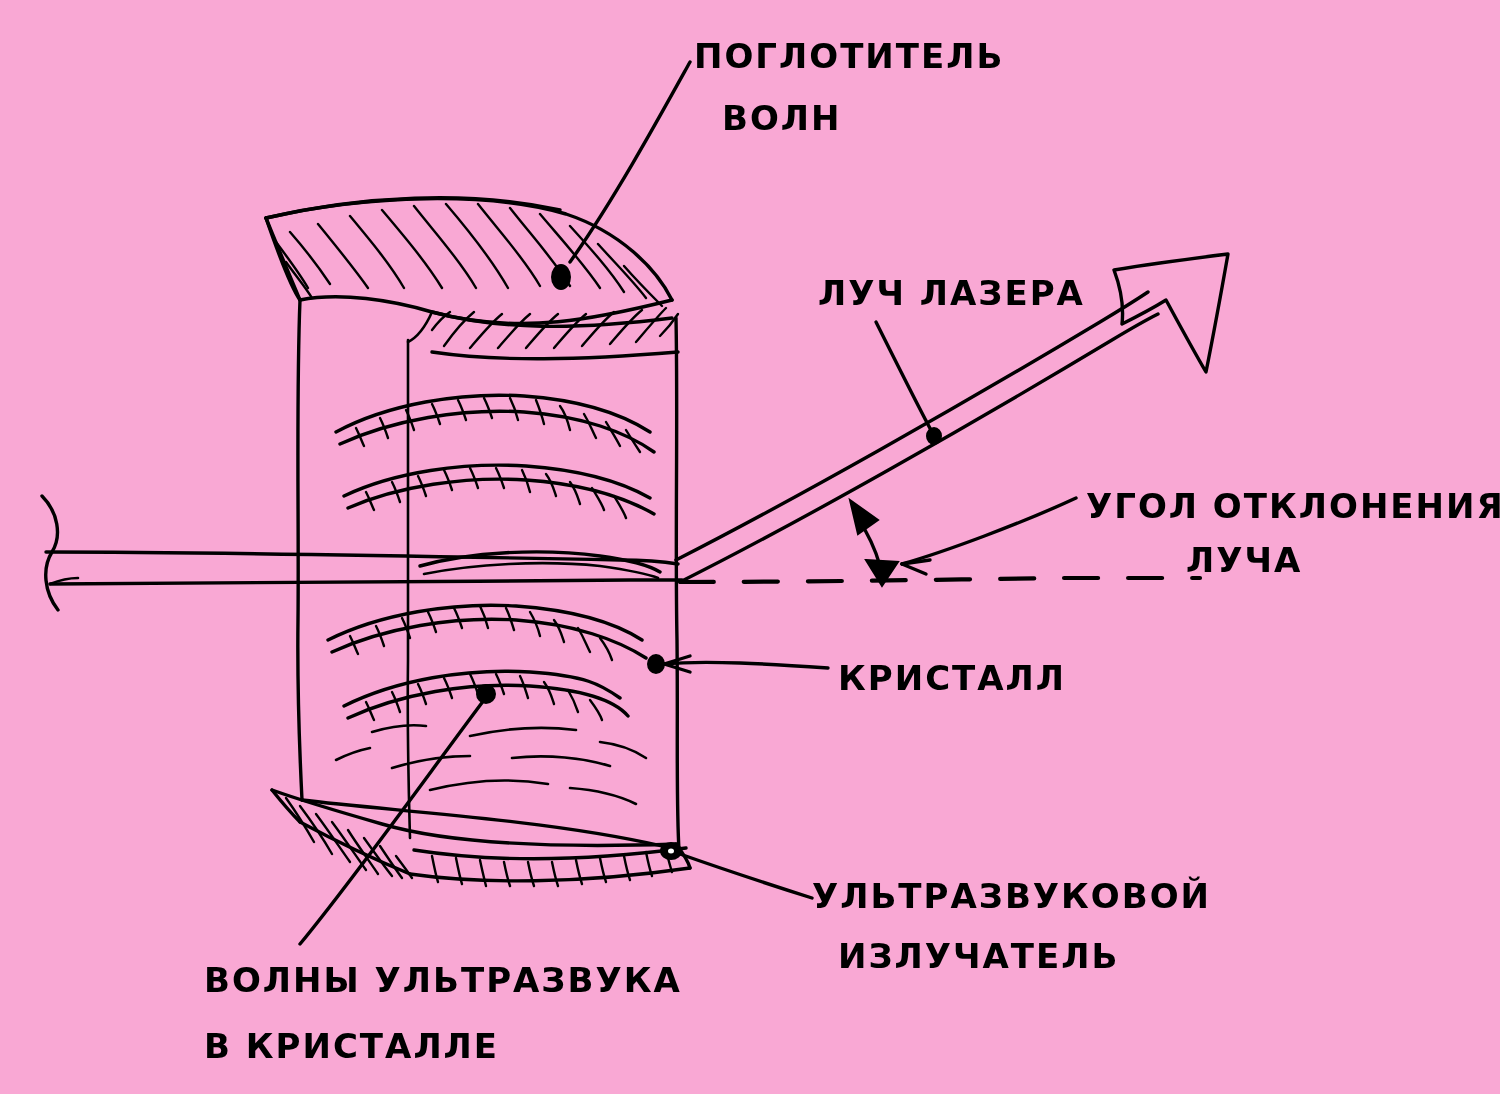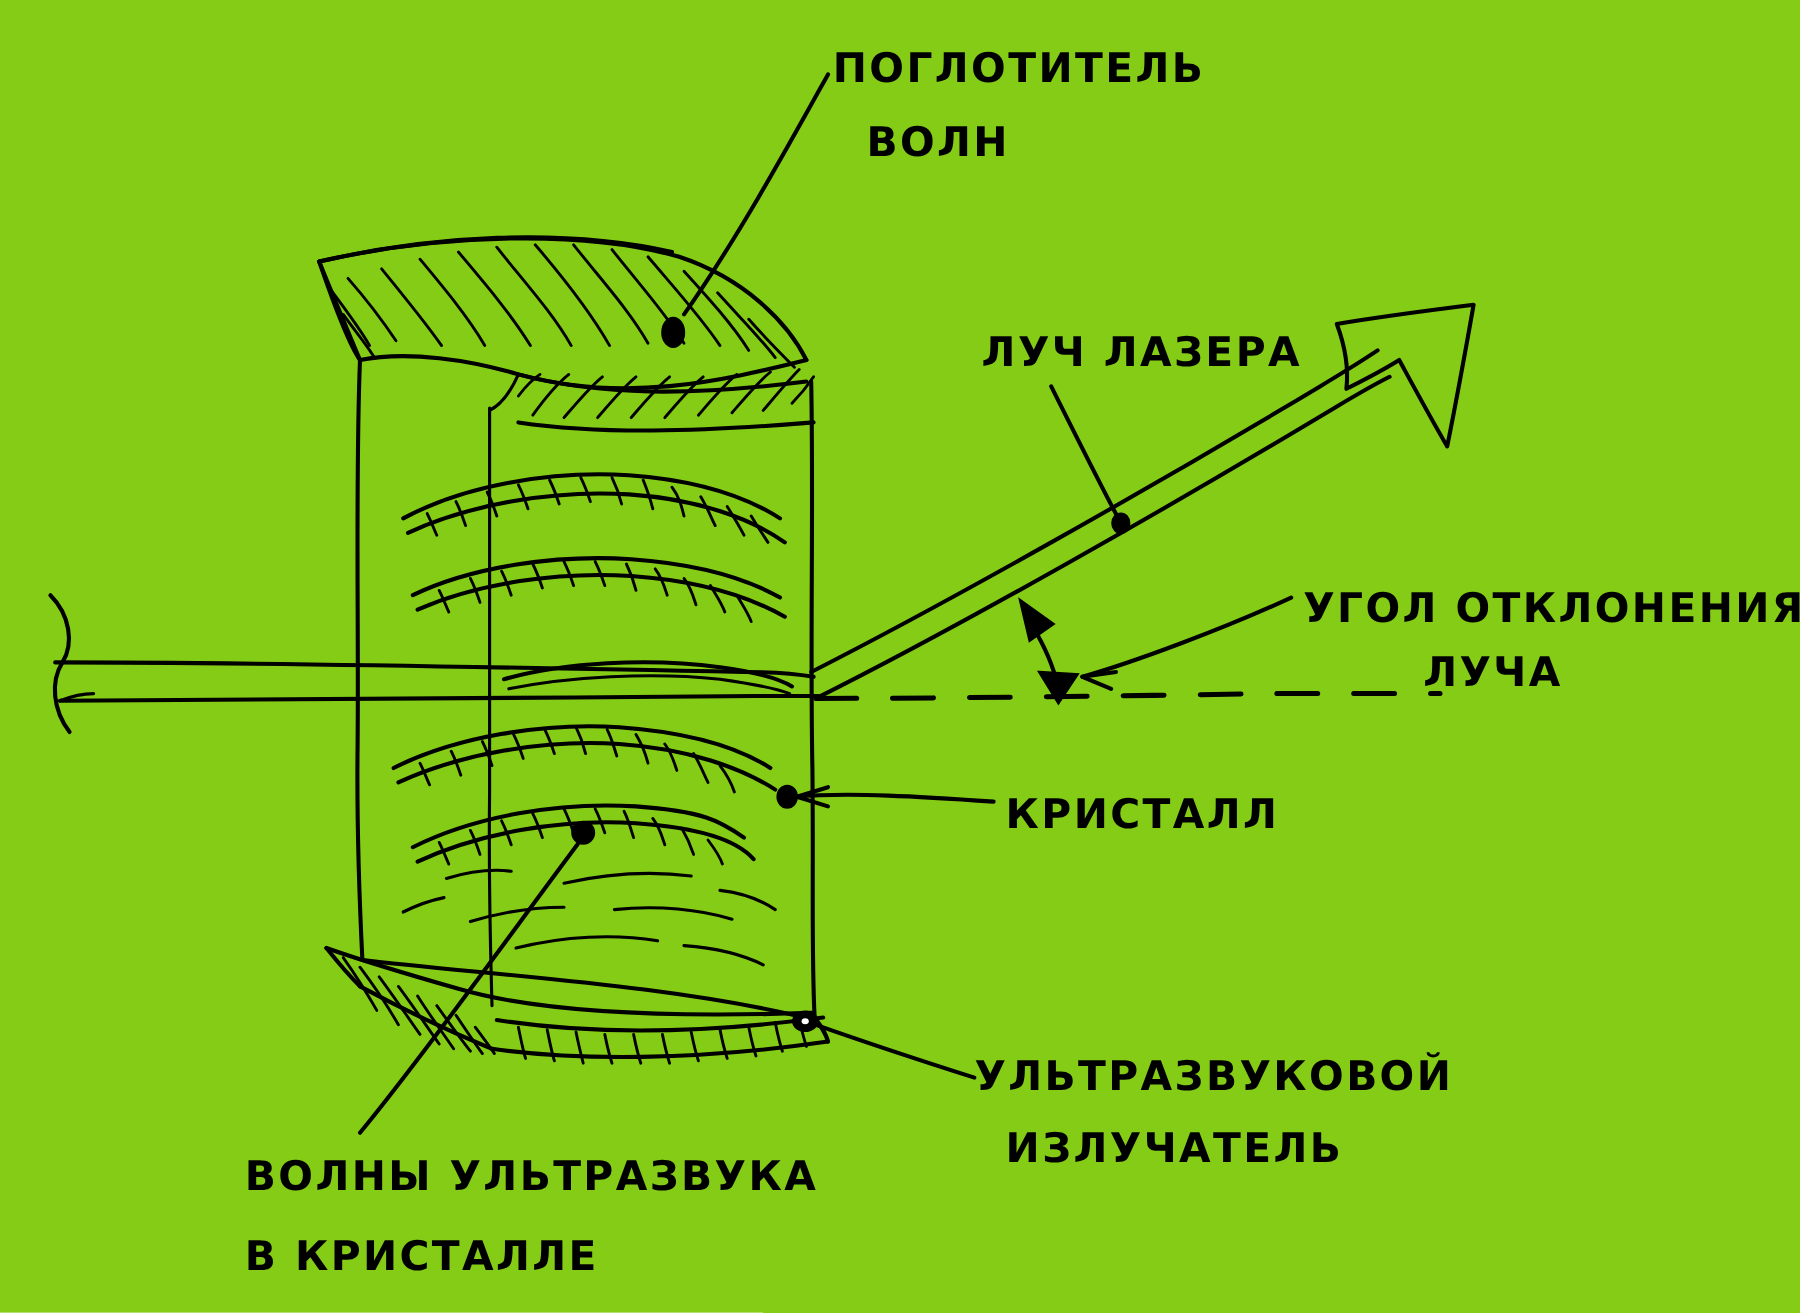--- a/index.html
+++ b/index.html
@@ -11,21 +11,21 @@
   body {
     width: 1500px;
     height: 1094px;
     overflow: hidden;
     font-family: "DejaVu Sans", sans-serif;
   }
   #canvas-wrap {
     position: relative;
     width: 1500px;
     height: 1094px;
-    background: #84cc16;
+    background: #f9a8d4;
   }
   svg#diagram {
     display: block;
     width: 1500px;
     height: 1094px;
   }
   .ink {
     fill: none;
     stroke: #000000;
     stroke-linecap: round;

